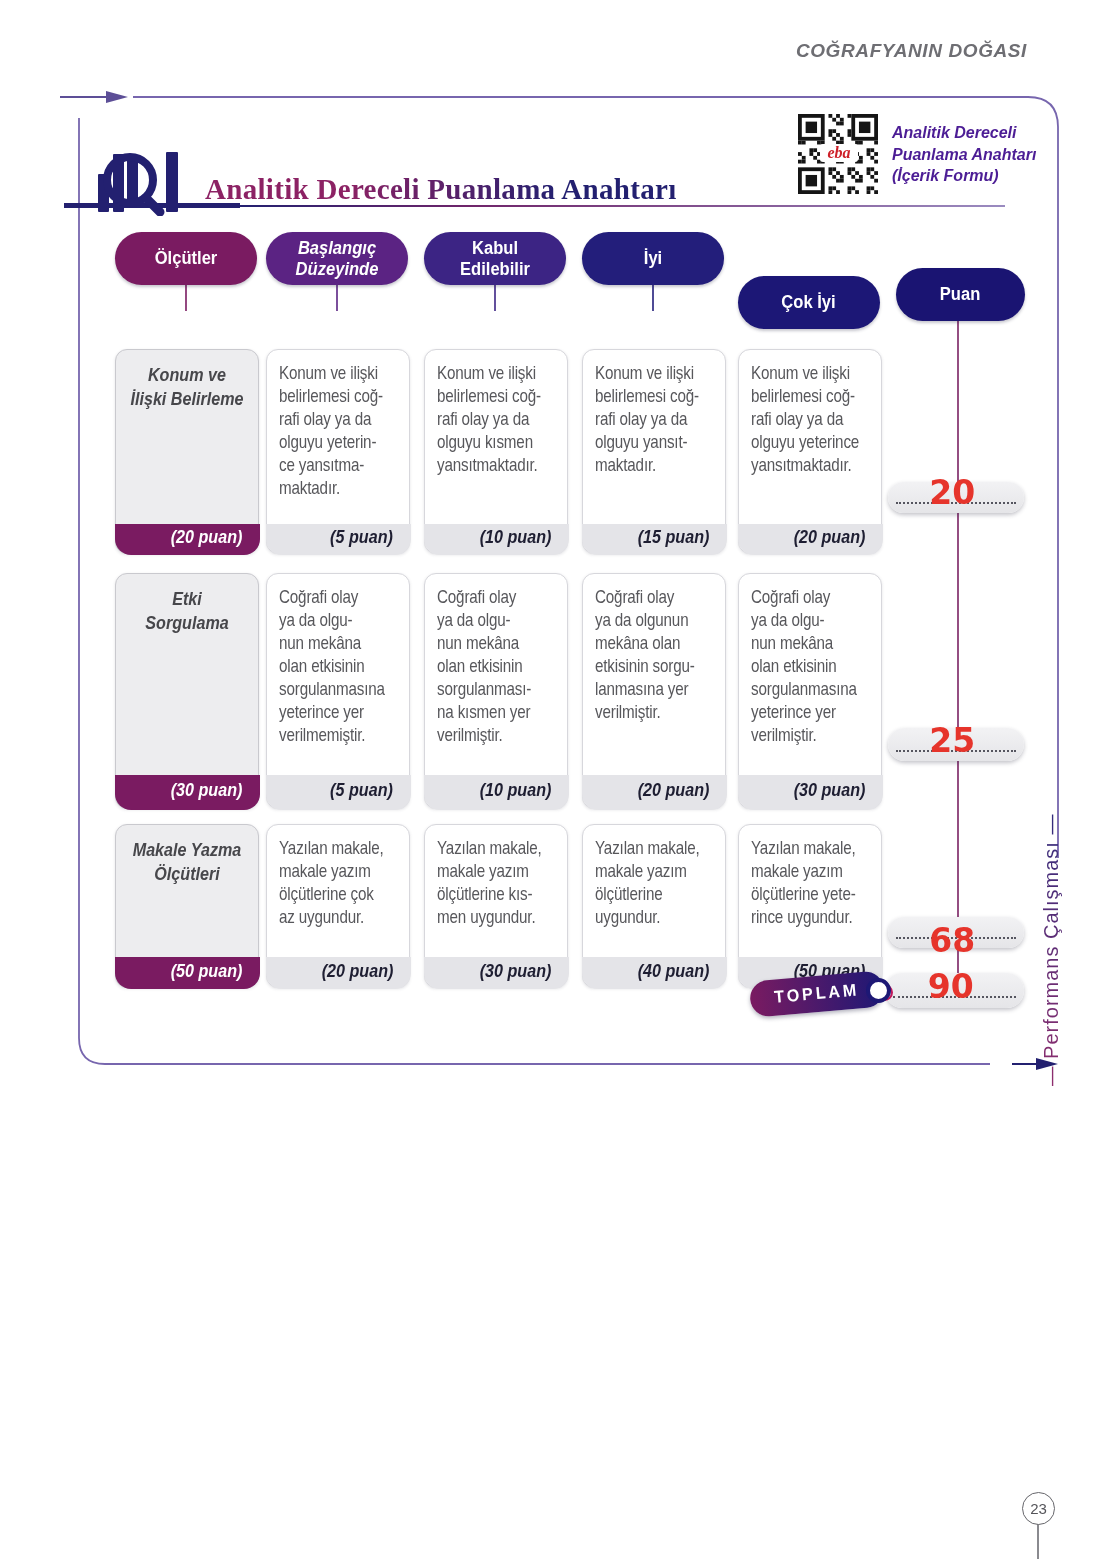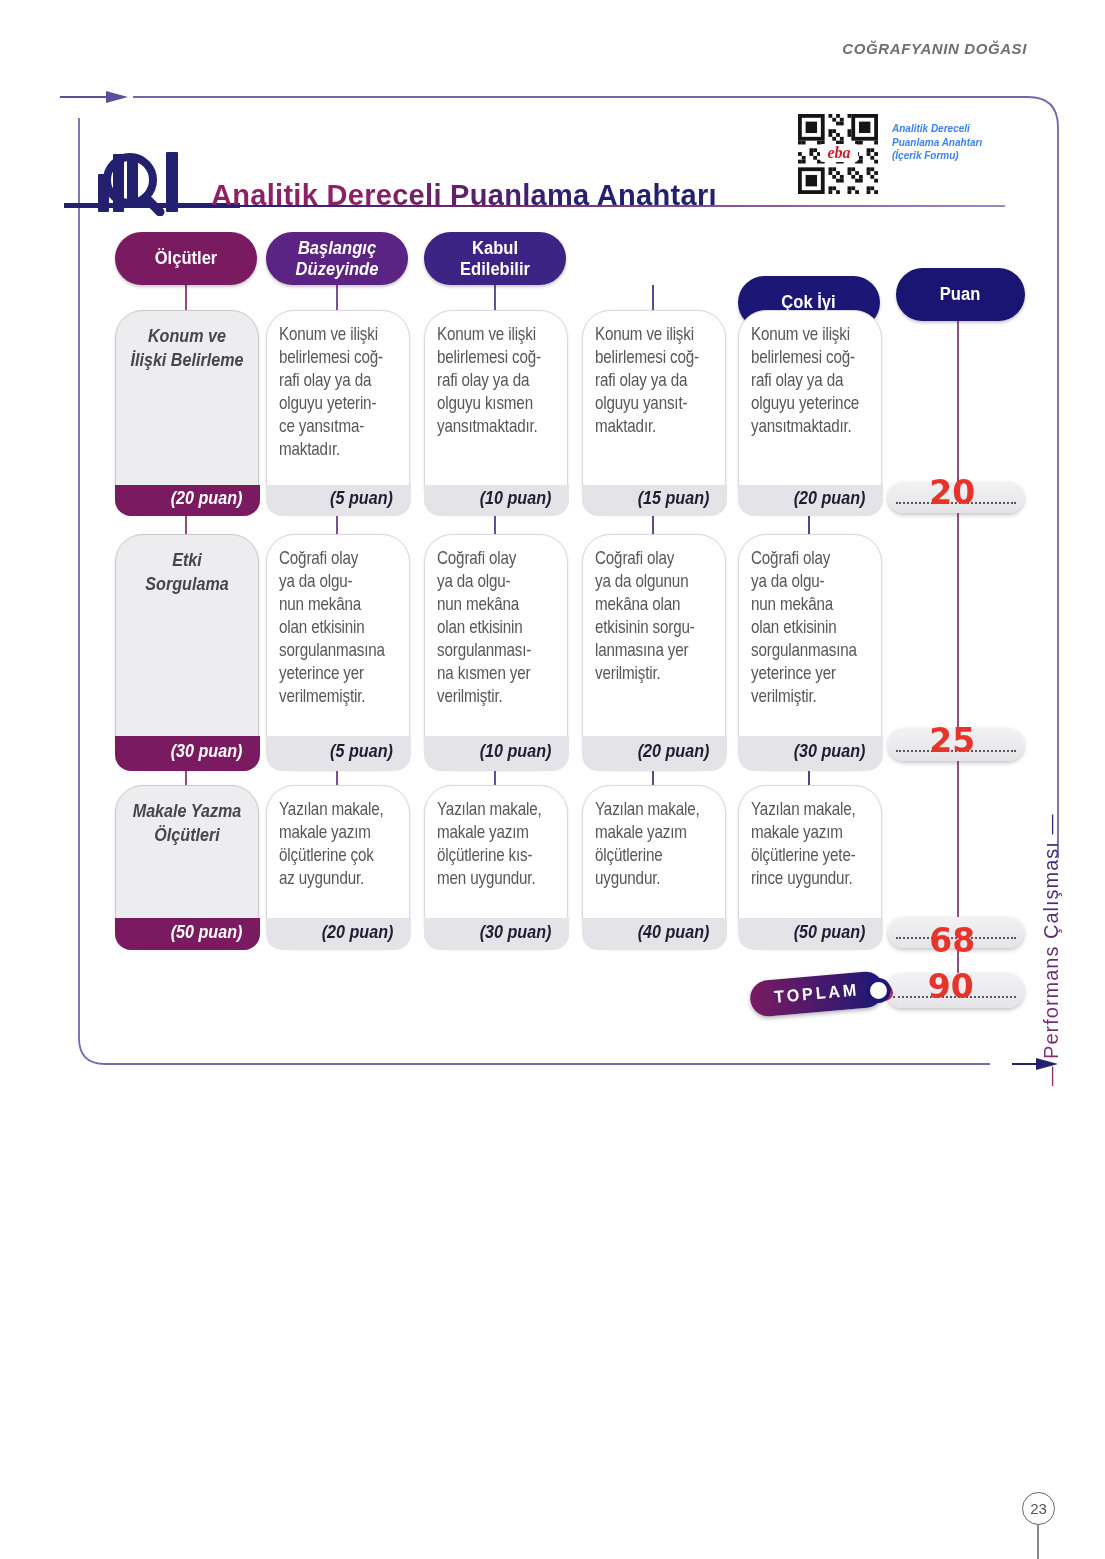--- a/index.html
+++ b/index.html
@@ -1,58 +1,58 @@
 <!DOCTYPE html>
 <html lang="tr" style="--col0: #7A1B61; --col1: #5B2383; --col2: #3C2484; --col3: #231E7B; --col4: #1C1776; --col5: #1A1472; --criterion_footer: #7A1B61; --accent_red: #E6342B; --frame: #7766AE; --title_from: #8C2264; --title_to: #232070; --tag_from: #7A1B61; --tag_to: #1D1875;"><head>
 <meta charset="utf-8">
 <style>
   html,body{margin:0;padding:0;background:#fff;}
   #canvas{position:relative;width:1105px;height:1559px;background:#fff;overflow:hidden;
           font-family:"Liberation Sans",sans-serif;}
   .abs{position:absolute;}
 
   
-  .running-header{top:40px;right:78px;font-style:italic;font-weight:bold;font-size:15px;
+  .running-header{top:40px;right:78px;font-style:italic;font-weight:bold;font-size:19px;
     color:#6E6E73;letter-spacing:.6px;}
 
   
   #frame-svg{top:0;left:0;z-index:0;}
   .frame{fill:none;stroke:var(--frame);stroke-width:1.8px;}
   .cl0{stroke:var(--col0);} .cl1{stroke:var(--col1);} .cl2{stroke:var(--col2);}
   .cl3{stroke:var(--col3);} .cl4{stroke:var(--col4);} .cl5{stroke:#7A2163;}
   .conn{stroke-width:1.6px;}
 
   
   .title-underline-thick{left:64px;top:203px;width:176px;height:5px;background:var(--title_to);z-index:1;}
   .title-underline-thin{left:240px;top:204.5px;width:765px;height:2.5px;z-index:1;
     background:linear-gradient(90deg,var(--title_to) 0%,#70256A 30%,#9A8BC0 100%);}
   #title-icon{left:96px;top:144px;z-index:2;}
-  .page-title{left:196px;top:164px;margin:15px;font-size:29px;font-weight:bold;letter-spacing:.3px;
+  .page-title{left:196px;top:164px;margin:9px;font-size:29px;font-weight:bold;letter-spacing:.3px;
     background:linear-gradient(90deg,var(--title_from) 0%,var(--title_from) 30%,var(--title_to) 75%);
-    -webkit-background-clip:text;background-clip:text;color:transparent;z-index:2;}
+    -webkit-background-clip:text;background-clip:text;color:transparent;z-index:2;font-family:Liberation Serif, serif;}
 
   
   #qr-box{left:798px;top:114px;width:80px;height:80px;z-index:2;}
   .eba-chip{left:820px;top:144px;width:38px;height:18px;background:#fff;border-radius:3px;z-index:3;
     display:flex;align-items:center;justify-content:center;font-family:"Liberation Serif",serif;
     font-style:italic;font-weight:bold;font-size:16px;color:#CE2029;}
-  .qr-caption{left:892px;top:122px;width:150px;font-style:italic;font-weight:bold;font-size:10px;
-    line-height:1.35;color:#3b82f6;white-space:pre-line;z-index:2;}
+  .qr-caption{left:892px;top:122px;width:150px;font-style:italic;font-weight:bold;font-size:16px;
+    line-height:1.35;color:#4c1d95;white-space:pre-line;z-index:2;}
 
   
   .pill{top:232px;height:53px;border-radius:27px;display:flex;align-items:center;justify-content:center;
     z-index:2;box-shadow:0 2px 3px rgba(30,30,60,.25);}
   .pill span{display:block;text-align:center;white-space:pre-line;font-weight:bold;font-size:18px;
     line-height:21px;color:#fff;transform:scaleX(.92);}
   .pill.c0{background:var(--col0);} .pill.c1{background:var(--col1);font-style:italic;} .pill.c2{background:var(--col2);}
   .pill.c3{background:var(--col3);} .pill.c4{background:var(--col4);margin-top:44px;} .pill.c5{background:var(--col5);margin-top:36px;}
 
   
-  .card{border-radius:28px;z-index:2;background:#fff;border:1.5px solid #D7D7DC;
-    box-shadow:0 1px 3px rgba(60,60,80,.15);}
+  .card{border-radius:12px;z-index:2;background:#fff;border:1.5px solid #D7D7DC;
+    box-shadow:0 1px 3px rgba(60,60,80,.15);margin-top:39px;}
   .crit-card{background:#EDEDEF;border-color:#C9C9CE;}
   .cell-text{position:absolute;top:11px;left:12px;width:170px;transform:scaleX(.8);transform-origin:0 0;
     font-size:19px;line-height:23px;letter-spacing:-.2px;color:#57575B;white-space:pre-line;}
   .crit-label{position:absolute;top:13px;left:0;right:0;text-align:center;transform:scaleX(.85);
     transform-origin:50% 0;font-style:italic;font-weight:bold;font-size:19px;line-height:24px;
     color:#47474B;white-space:pre-line;}
   .card-footer{position:absolute;left:-1.5px;right:-1.5px;bottom:-1.5px;background:#E4E4E8;
     border-radius:0 0 16px 16px;}
   .crit-card .card-footer{background:var(--criterion_footer);}
   .points{position:absolute;right:16px;bottom:5px;font-style:italic;font-weight:bold;font-size:19px;
@@ -247,20 +247,23 @@
       <span>Ölçütler</span>
     </div>
   <div class="abs pill c1" style="left:266px;width:142px">
       <span>Başlangıç
 Düzeyinde</span>
     </div>
   <div class="abs pill c2" style="left:424px;width:142px">
       <span>Kabul
 Edilebilir</span>
     </div>
+  <div class="abs pill c3" style="left:582px;width:142px">
+      <span>İyi</span>
+    </div>
   <div class="abs pill c4" style="left:738px;width:142px">
       <span>Çok İyi</span>
     </div>
   <div class="abs pill c5" style="left:896px;width:129px">
       <span>Puan</span>
     </div>
 
   <div class="abs card crit-card" style="left:115px;top:310px;width:142px;height:203px">
     <div class="crit-label">Konum ve
 İlişki Belirleme</div>

